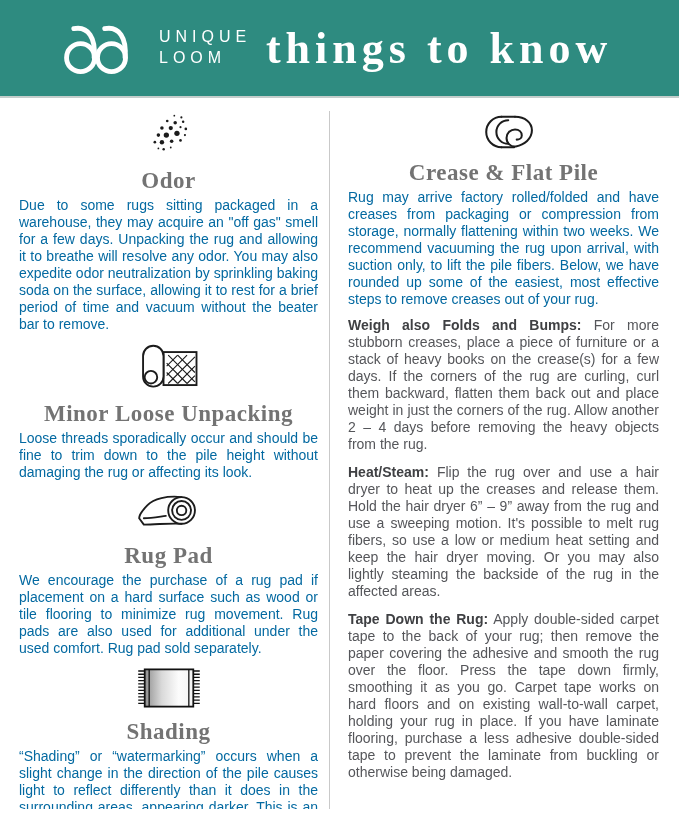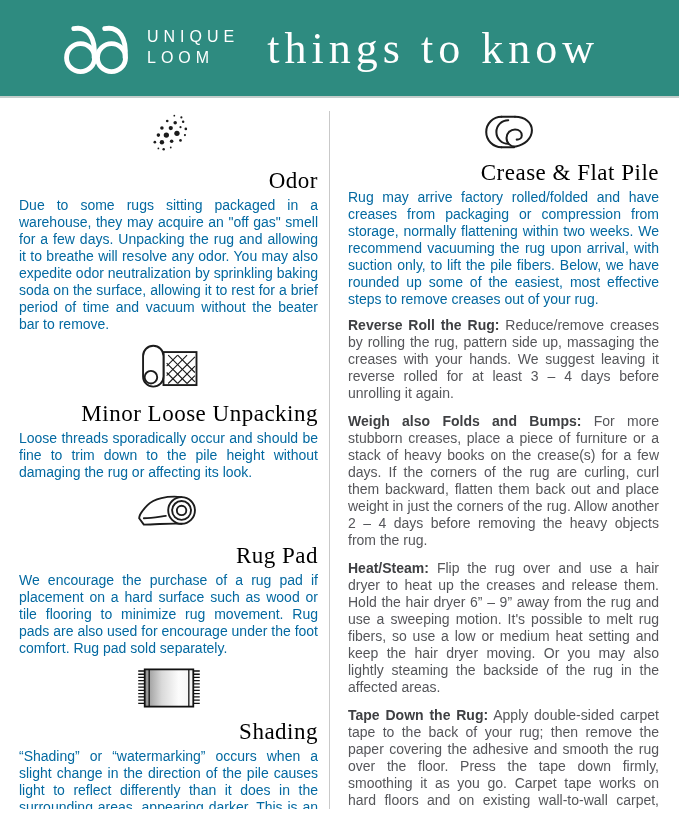--- a/index.html
+++ b/index.html
@@ -1,34 +1,34 @@
 <!DOCTYPE html>
 <html><head>
 <meta charset="utf-8">
 <style>
   html,body{margin:0;padding:0;background:#fff;}
   #page{width:679px;height:824px;background:#ffffff;overflow:hidden;font-family:"Liberation Sans",sans-serif;position:relative;}
 
   
   .header{height:98px;background:#2e8b80;display:flex;align-items:center;border-bottom:2px solid #c4cdcb;box-sizing:border-box;}
-  .brand{display:flex;align-items:center;margin-left:60px;gap:13px;}
+  .brand{display:flex;align-items:center;margin-left:60px;gap:25px;}
   .brand svg{display:block;}
   .brand-text{display:flex;flex-direction:column;color:#ffffff;font-size:16px;letter-spacing:5px;line-height:1.3;font-weight:400;}
-  .page-title{margin:0 auto;padding-right:52px;color:#ffffff;font-family:"Liberation Serif",serif;font-weight:400;font-size:44px;letter-spacing:5px;}
+  .page-title{margin:0 auto;padding-right:52px;color:#ffffff;font-family:"Liberation Serif",serif;font-weight:700;font-size:44px;letter-spacing:5px;}
 
   
   .content{display:flex;align-items:stretch;padding-top:13px;height:711px;box-sizing:border-box;}
   .col{box-sizing:border-box;overflow:hidden;}
   .col-left{width:329px;padding:2px 11px 0 19px;}
   .col-right{flex:1;border-left:1px solid #c9c9c9;padding:2px 20px 0 18px;}
 
   .block{margin-bottom:9px;}
   .icon-wrap{text-align:center;margin-bottom:5px;}
   .icon-wrap svg{display:inline-block;}
-  h2{margin:0 0 3px 0;text-align:right;font-family:"Liberation Serif",serif;font-weight:400;font-size:23px;color:#000000;letter-spacing:0.5px;}
+  h2{margin:0 0 3px 0;text-align:center;font-family:"Liberation Serif",serif;font-weight:700;font-size:23px;color:#737373;letter-spacing:0.5px;}
   p.body{margin:0;color:#0369a1;font-size:14px;line-height:17px;text-align:justify;}
   p.tip{margin:0 0 11px 0;color:#55565a;font-size:14px;line-height:17px;text-align:justify;}
   p.tip strong{color:#3f4043;font-weight:700;}
 </style>
 </head>
 <body>
 
 <div id="page">
 
   <div class="header">
@@ -108,21 +108,21 @@
             <g fill="none" stroke="#1c1c1c" stroke-width="2.4" stroke-linejoin="round" stroke-linecap="round">
               <path d="M58,9 C40,7 22,11 15,19 C8,26 4,32 4,36 L10,44 C26,44 44,42 58,43" fill="#ffffff"></path>
               <path d="M10,36 C20,36 30,34 38,33"></path>
               <circle cx="58" cy="26" r="17" fill="#ffffff"></circle>
               <circle cx="58" cy="26" r="12"></circle>
               <circle cx="58" cy="26" r="6"></circle>
             </g>
           </svg>
         </div>
         <h2>Rug Pad</h2>
-        <p class="body">We encourage the purchase of a rug pad if placement on a hard surface such as wood or tile flooring to minimize rug movement. Rug pads are also used for encourage under the foot comfort. Rug pad sold separately.</p>
+        <p class="body">We encourage the purchase of a rug pad if placement on a hard surface such as wood or tile flooring to minimize rug movement. Rug pads are also used for additional under the used comfort. Rug pad sold separately.</p>
       </div>
 
       <div class="block">
         <div class="icon-wrap">
           <svg width="68" height="44" viewBox="0 0 84 54">
             <defs>
               <linearGradient id="shadeGrad" x1="0" y1="0" x2="1" y2="0">
                 <stop offset="0" stop-color="#8f8f8f"></stop>
                 <stop offset="0.35" stop-color="#d9d9d9"></stop>
                 <stop offset="0.7" stop-color="#fcfcfc"></stop>
@@ -151,21 +151,20 @@
               <path d="M44,8 A14,14 0 1 0 44,36"></path>
               <path d="M36,4 H52 M36,40 H51"></path>
               <path d="M52,4 C64,4 72,11 72,20 C72,30 63,37 53,39 C47,40 42,35 42,29 C42,23 47,19 52,19 C57,19 60,22 60,26 C60,29 57,31 54,31"></path>
             </g>
           </svg>
         </div>
         <h2>Crease &amp; Flat Pile</h2>
         <p class="body">Rug may arrive factory rolled/folded and have creases from packaging or compression from storage, normally flattening within two weeks. We recommend vacuuming the rug upon arrival, with suction only, to lift the pile fibers. Below, we have rounded up some of the easiest, most effective steps to remove creases out of your rug.</p>
       </div>
 
-      <p class="tip"><strong>Reverse Roll the Rug:</strong> <span>Reduce/remove creases by rolling the rug, pattern side up, massaging the creases with your hands. We suggest leaving it reverse rolled for at least 3 – 4 days before unrolling it again.</span></p>
 
       <p class="tip"><strong>Weigh also Folds and Bumps:</strong> <span>For more stubborn creases, place a piece of furniture or a stack of heavy books on the crease(s) for a few days. If the corners of the rug are curling, curl them backward, flatten them back out and place weight in just the corners of the rug. Allow another 2 – 4 days before removing the heavy objects from the rug.</span></p>
 
       <p class="tip"><strong>Heat/Steam:</strong> <span>Flip the rug over and use a hair dryer to heat up the creases and release them. Hold the hair dryer 6” – 9” away from the rug and use a sweeping motion. It's possible to melt rug fibers, so use a low or medium heat setting and keep the hair dryer moving. Or you may also lightly steaming the backside of the rug in the affected areas.</span></p>
 
       <p class="tip"><strong>Tape Down the Rug:</strong> <span>Apply double-sided carpet tape to the back of your rug; then remove the paper covering the adhesive and smooth the rug over the floor. Press the tape down firmly, smoothing it as you go. Carpet tape works on hard floors and on existing wall-to-wall carpet, holding your rug in place. If you have laminate flooring, purchase a less adhesive double-sided tape to prevent the laminate from buckling or otherwise being damaged.</span></p>
 
     </div>
   </div>
 </div>

